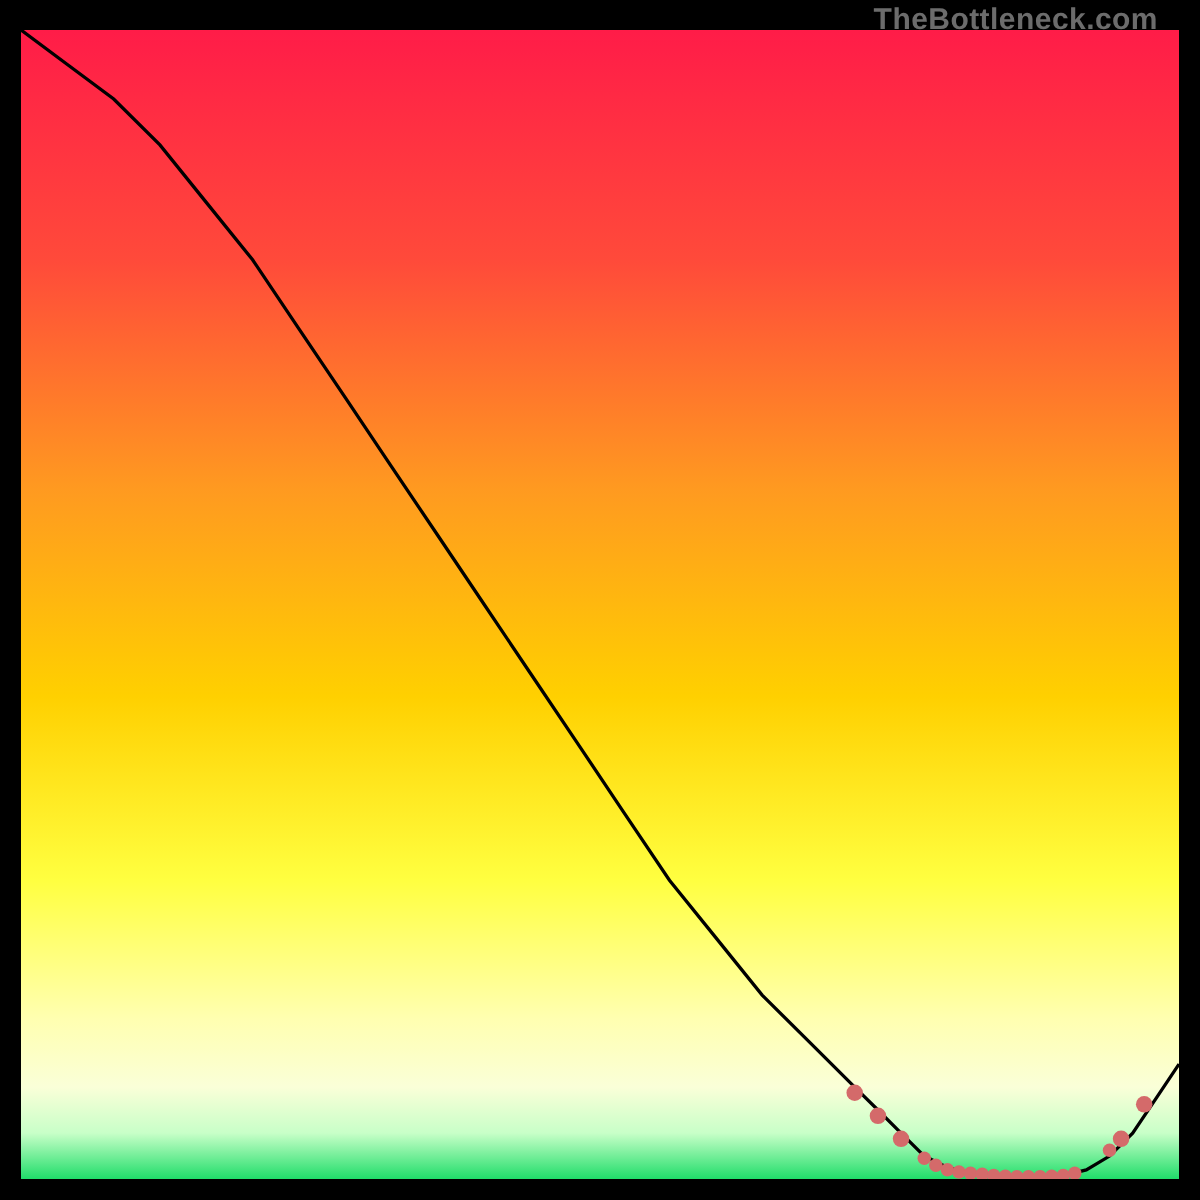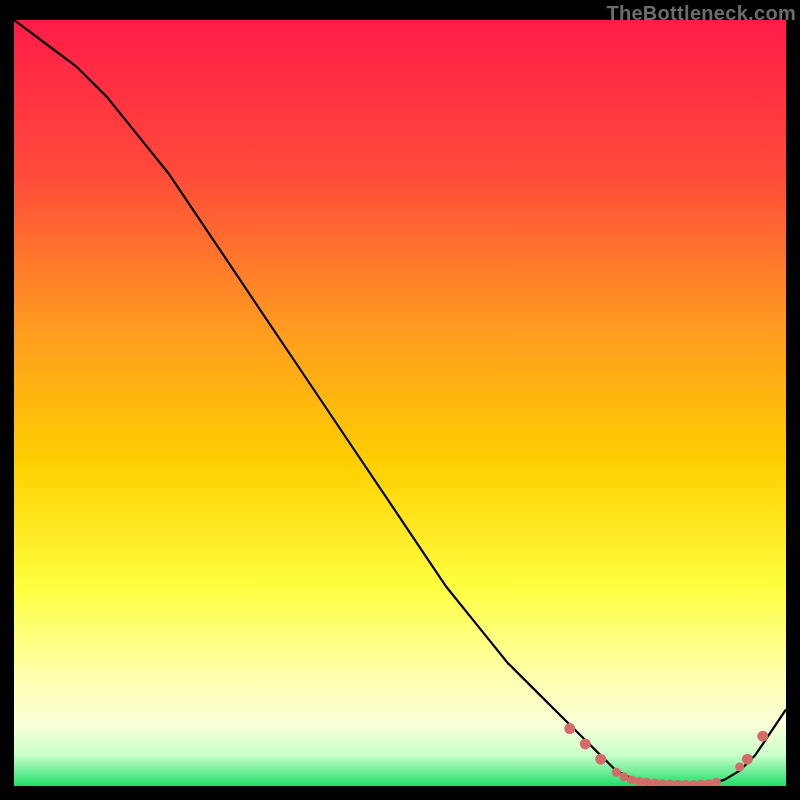--- a/index.html
+++ b/index.html
@@ -22,21 +22,21 @@
     top: 20px;
     width: 772px;
     height: 766px;
   }
   .plot svg {
     display: block;
   }
   .watermark {
     position: absolute;
     top: 2px;
-    right: 4px;
+    right: 28px;
     font-family: Arial, Helvetica, sans-serif;
     font-size: 20px;
     font-weight: 600;
     color: #6c6c6c;
     letter-spacing: 0.3px;
   }
 </style>
 </head>
 <body>
 

